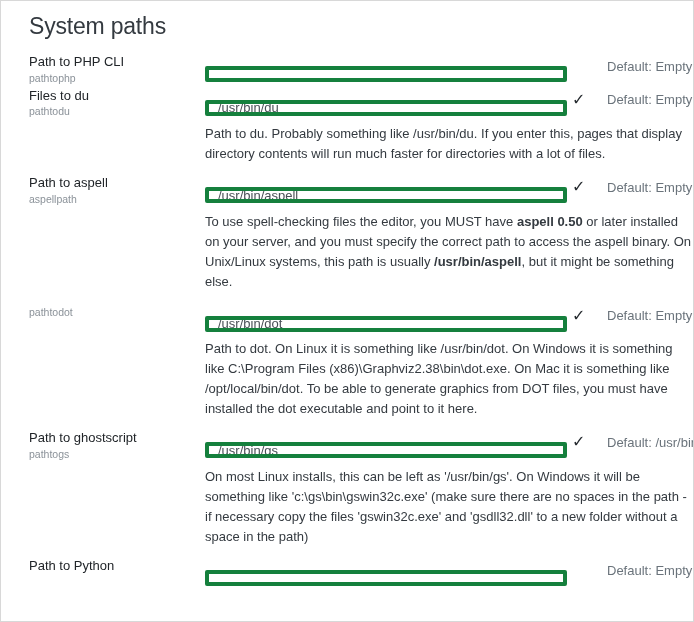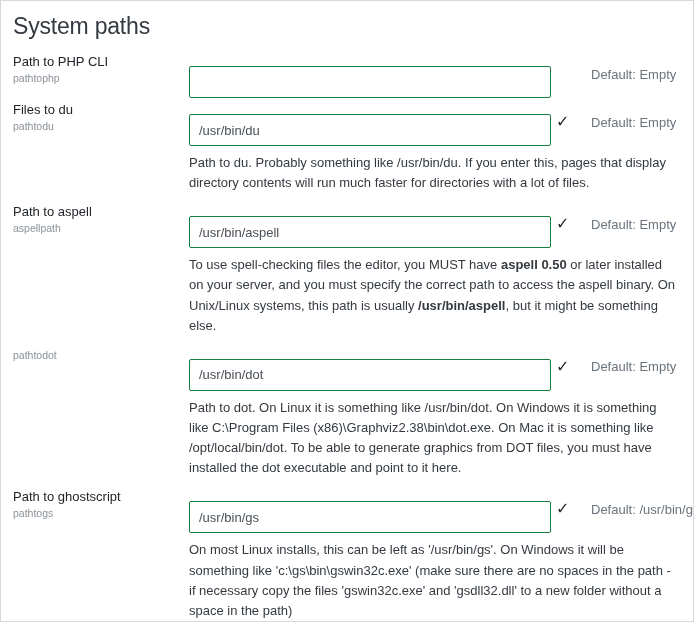--- a/index.html
+++ b/index.html
@@ -1,33 +1,33 @@
 <!DOCTYPE html>
 <html><head>
 <meta charset="utf-8">
 <style>
   html,body{margin:0;padding:0;background:#fff;font-family:"Liberation Sans","DejaVu Sans",sans-serif;}
   .page{
     width:694px;height:622px;box-sizing:border-box;
     border:1px solid #d8d8d8;background:#fff;
-    padding:8px 12px;overflow:hidden;
+    padding:8px 28px;overflow:hidden;
   }
   h1{
     font-size:23px;font-weight:400;color:#343a40;
     margin:4px 0 10px 0;letter-spacing:-0.2px;
   }
   .form-row{margin:0;}
   .row-main{display:flex;align-items:flex-start;}
   .label-col{width:167px;text-align:left;flex:none;padding-top:4px;}
   .setting-label{display:block;font-size:13px;color:#212529;line-height:1.2;}
   .shortname{font-size:10.5px;color:#8b9299;margin-top:2px;}
   .field-col{display:flex;align-items:center;margin-left:9px;min-width:0;}
   .setting-input{
-    width:362px;height:32px;box-sizing:border-box;
-    border:1px solid #15803d;border-radius:2px;
+    width:362px;height:16px;box-sizing:border-box;
+    border:4px solid #15803d;border-radius:2px;
     padding:0 9px;font-size:13px;color:#495057;
     font-family:inherit;outline:none;background:#fff;flex:none;margin-top:16px;
   }
   .check{
     font-size:16px;font-weight:700;color:#24292e;
     margin-left:5px;width:15px;flex:none;line-height:1;
   }
   .default-text{font-size:13px;color:#6a737b;margin-left:20px;white-space:nowrap;}
   .desc{
     margin:7px 0 7px 176px;width:489px;

